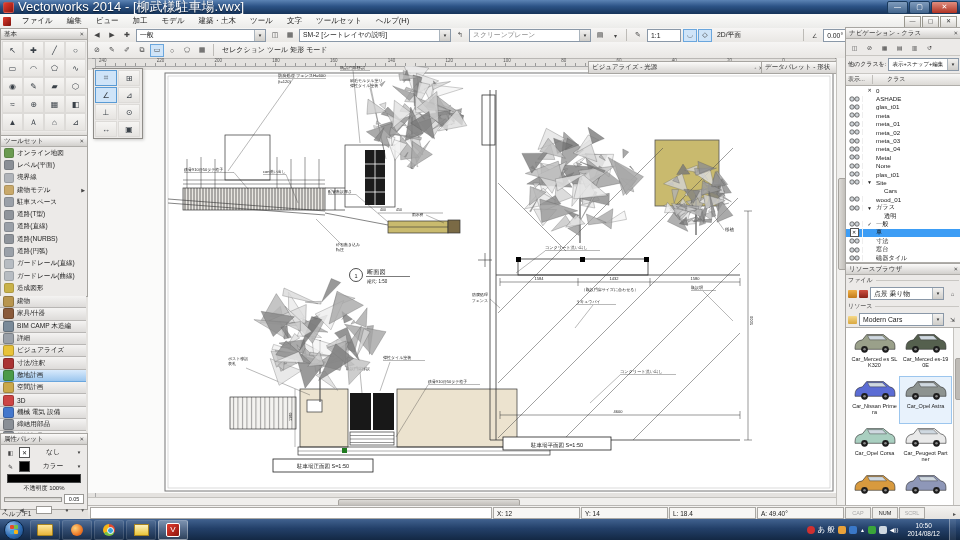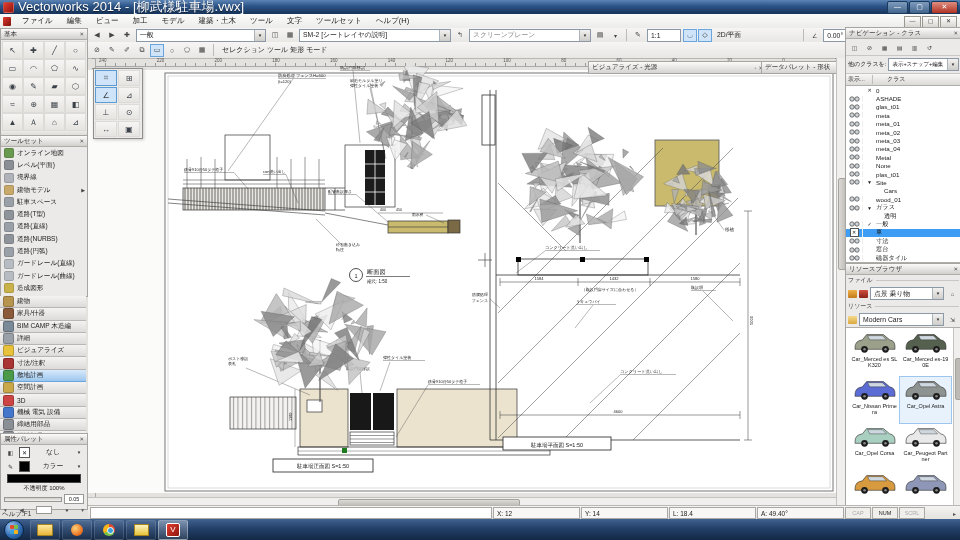--- a/index.html
+++ b/index.html
@@ -1334,15 +1334,30 @@
         <span style="width:12px;height:12px;border-radius:50%;background:conic-gradient(#e64a2e 0 33%,#7ac143 0 66%,#f8b517 0);position:relative">
           <span style="position:absolute;left:3.5px;top:3.5px;width:5px;height:5px;border-radius:50%;background:#38a0da;border:1px solid #fff"></span>
         </span>
       </div>
     <div class="tbtn">
         <span style="width:13px;height:10px;background:linear-gradient(#fdf2c0,#e8c53a);border:1px solid #a8841f"></span>
       </div>
     <div class="tbtn active">
         <span style="width:12px;height:12px;background:linear-gradient(135deg,#e23b2e,#8f1710);border:1px solid #fff;border-radius:2px;color:#fff;font-size:8px;line-height:11px;text-align:center">V</span>
       </div>
+    <div class="tray">
+      <span class="dot" style="background:#d03030;border-radius:50%"></span>
+      <span>あ 般</span>
+      <span class="dot" style="background:#e8a13a"></span>
+      <span class="dot" style="background:#3a78c8"></span>
+      <span style="font-size:5px">▲</span>
+      <span class="dot" style="background:#3aa53a"></span>
+      <span class="dot" style="background:#cfd8e0"></span>
+      <span style="font-size:6px">◀))</span>
+      <div class="clock">
+        <div>10:50</div>
+        <div>2014/08/12</div>
+      </div>
+      <div class="peek"></div>
+    </div>
   </div>
 
 </div>
 
 </body></html>

